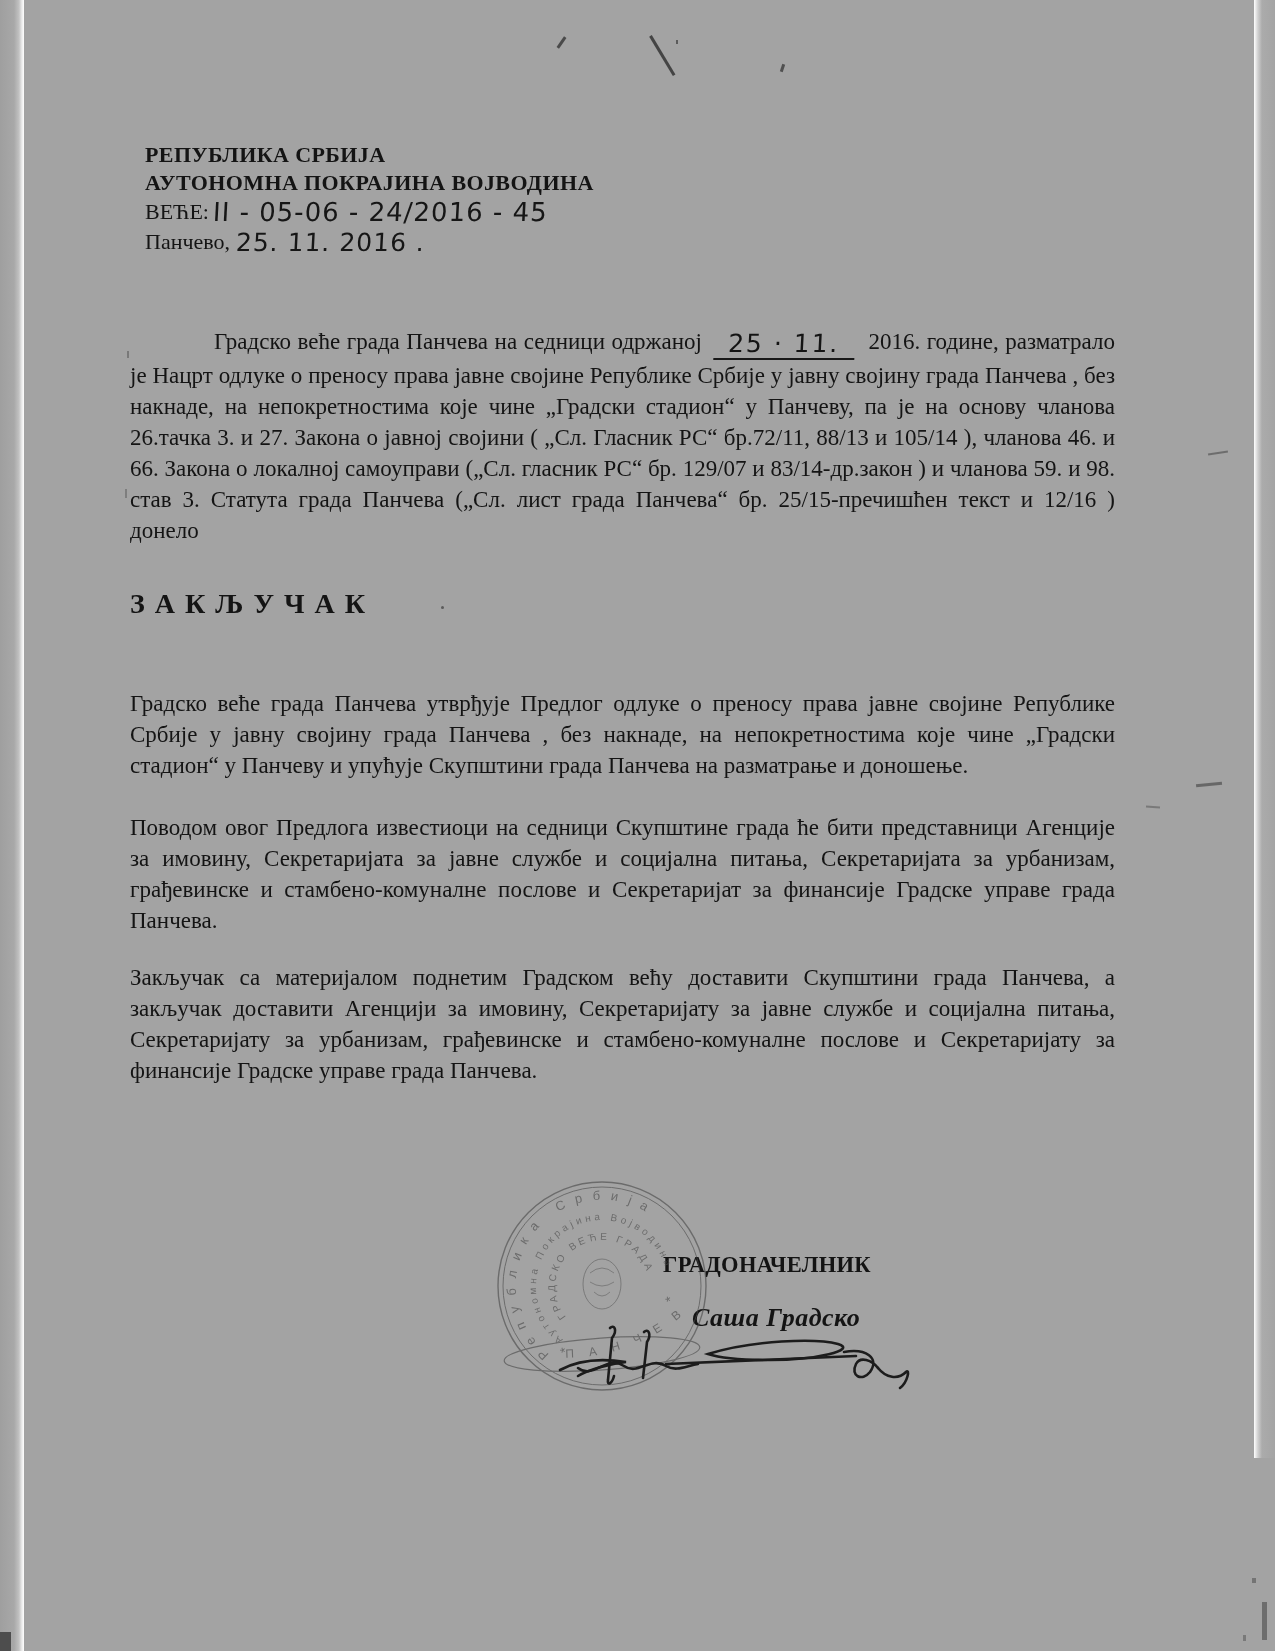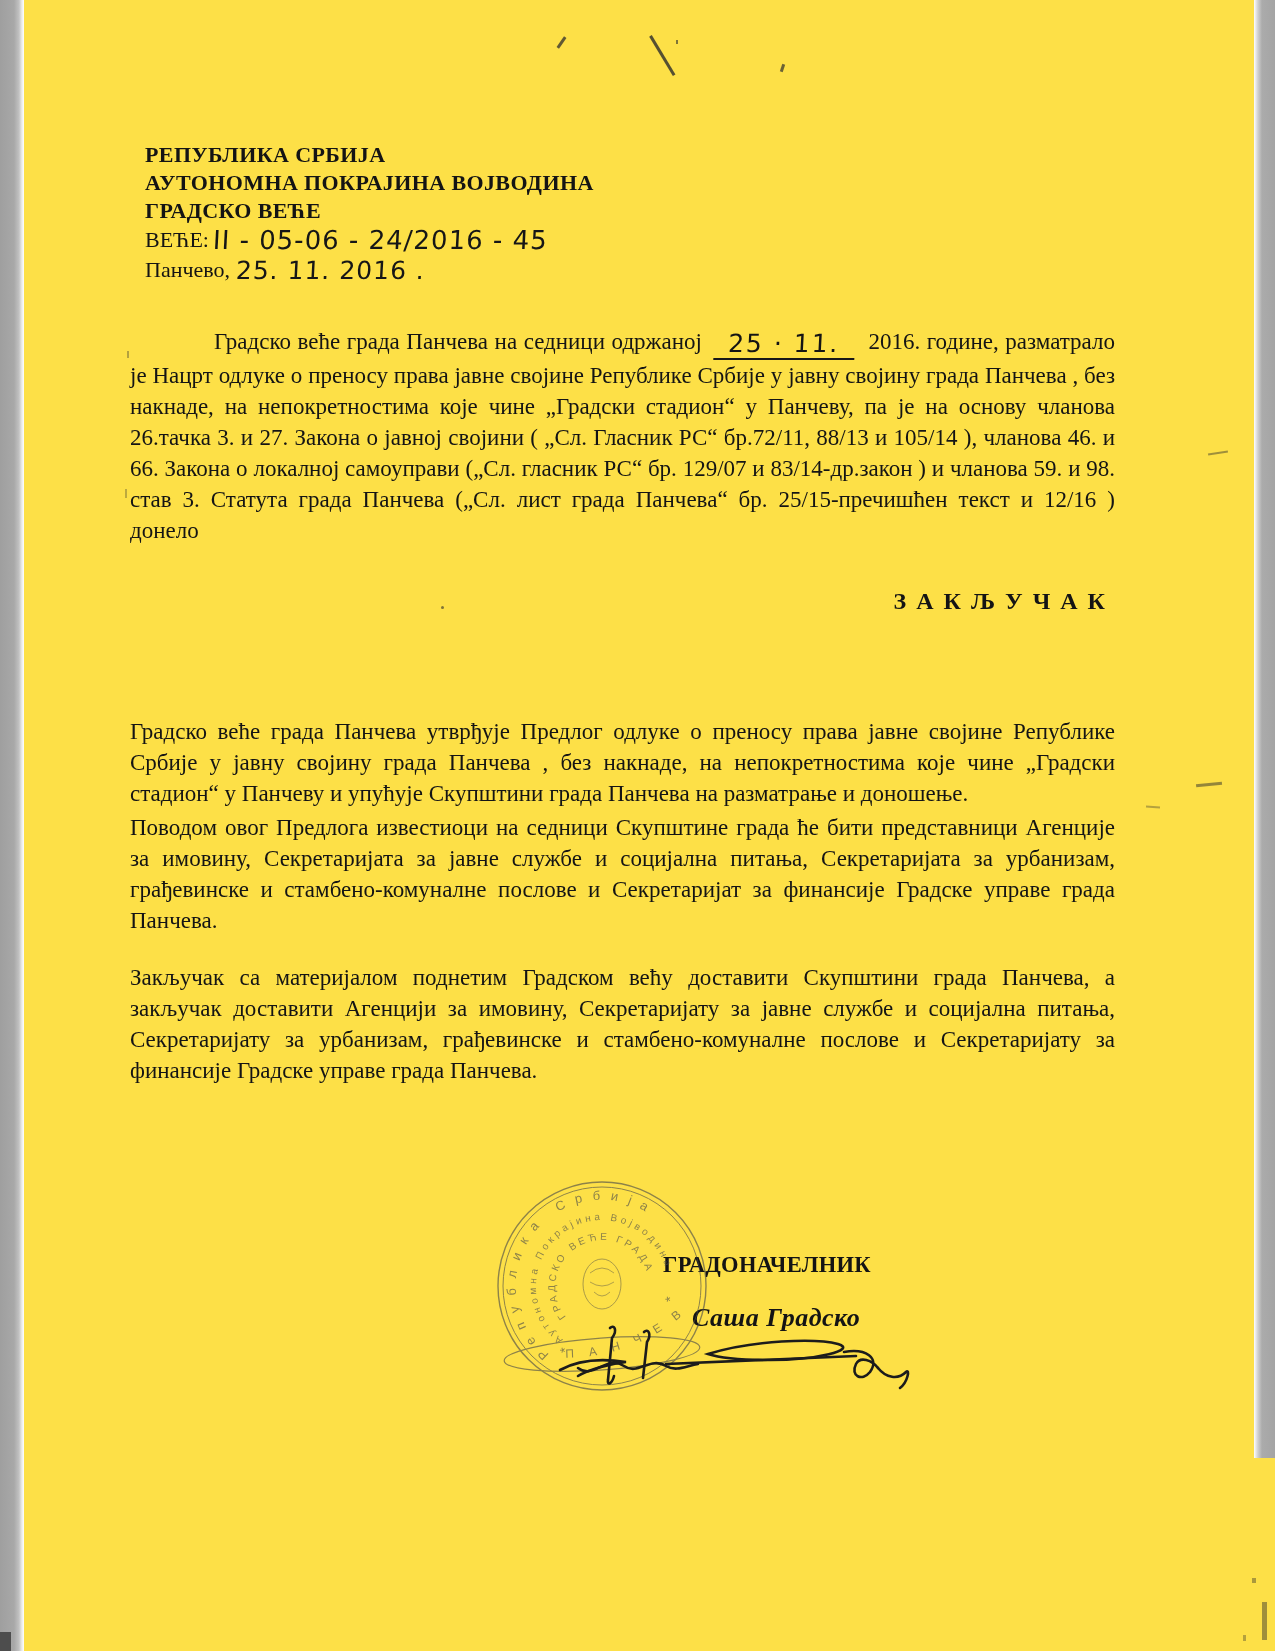--- a/index.html
+++ b/index.html
@@ -1,18 +1,18 @@
 <!DOCTYPE html>
 <html><head>
 <meta charset="utf-8">
 <style>
   html,body{margin:0;padding:0;background:#e9e9e9;}
   .page{
     position:relative; width:1275px; height:1651px; margin:0 auto;
-    background:#fde047; overflow:hidden;
+    background:#a3a3a3; overflow:hidden;
     font-family:"Liberation Serif","DejaVu Serif",serif; color:#141414;
   }
   
   .edge-left{position:absolute;left:0;top:0;width:24px;height:1651px;
     background:linear-gradient(to right,#9f9f9f 0,#a8a8a8 14px,#c2c2c2 19px,#ededed 22px,#fefefe 24px);}
   .edge-right{position:absolute;right:0;top:0;width:21px;height:1458px;
     background:linear-gradient(to left,#a4a4a4 0,#ababab 13px,#cfcfcf 17px,#fefefe 21px);}
   .smudge{position:absolute;background:#4d4d4d;}
   .speck{position:absolute;background:#2c2c2c;}
 
@@ -26,32 +26,32 @@
   }
   .hand-number{font-size:26px;letter-spacing:1px;margin-left:4px;}
   .hand-date{font-size:25px;letter-spacing:1px;margin-left:6px;}
 
   
   .para{
     position:absolute;left:130px;width:985px;
     font-size:23px;line-height:31px;text-align:justify;
   }
   .p1{top:326px;text-indent:84px;}
-  .p2{top:716px;}
+  .p2{top:688px;}
   .p3{top:812px;}
   .p4{top:962px;}
   .hand-inline{
     font-family:"DejaVu Sans",sans-serif;font-weight:500;font-size:25px;
     display:inline-block;transform:skewX(-3deg);line-height:1;
     border-bottom:2.5px solid #181818;padding:0 16px 2px 14px;margin:0 6px;
     text-indent:0;vertical-align:-3px;letter-spacing:2px;
   }
   .heading{
-    position:absolute;left:130px;top:588px;width:985px;text-align:right;
-    font-size:24px;font-weight:bold;letter-spacing:10px;
+    position:absolute;left:130px;top:588px;width:985px;text-align:left;
+    font-size:28px;font-weight:bold;letter-spacing:10px;
   }
 
   
   .sigblock{position:absolute;left:560px;top:1224px;width:414px;text-align:center;margin-top:26px;}
   .sigblock .sline{font-size:22.5px;font-weight:bold;line-height:29px;letter-spacing:.3px;}
   .signame{
     position:absolute;left:692px;top:1303px;font-size:26px;font-weight:bold;
     font-style:italic;letter-spacing:.5px;
   }
   .stamp-svg{position:absolute;left:490px;top:1170px;opacity:.62;}
@@ -75,21 +75,20 @@
   <div class="speck" style="left:1146px;top:806px;width:14px;height:2px;transform:rotate(4deg);opacity:.35;"></div>
   <div class="speck" style="left:127px;top:351px;width:2px;height:7px;opacity:.35;"></div>
   <div class="speck" style="left:125px;top:489px;width:2px;height:9px;opacity:.3;"></div>
   <div class="speck" style="left:1252px;top:1578px;width:4px;height:5px;opacity:.4;"></div>
   <div class="speck" style="left:1262px;top:1602px;width:5px;height:38px;opacity:.45;"></div>
   <div class="speck" style="left:1243px;top:1635px;width:3px;height:6px;opacity:.35;"></div>
 
   <div class="hdr">
     <div class="hline">РЕПУБЛИКА СРБИЈА</div>
     <div class="hline">АУТОНОМНА ПОКРАЈИНА ВОЈВОДИНА</div>
-    <div class="hline">ГРАДСКО ВЕЋЕ</div>
     <div class="hplain"><span>ВЕЋЕ:</span><span class="hand hand-number">II - 05-06 - 24/2016 - 45</span></div>
     <div class="hplain"><span>Панчево,</span><span class="hand hand-date">25. 11. 2016 .</span></div>
   </div>
 
   <div class="para p1"><span>Градско веће града Панчева на седници одржаној</span> <span class="hand-inline">25 · 11.</span> <span>2016. године, разматрало је Нацрт одлуке о преносу права јавне својине Републике Србије у јавну својину града Панчева , без накнаде, на непокретностима које чине „Градски стадион“ у Панчеву, па је на основу чланова 26.тачка 3. и 27. Закона о јавној својини ( „Сл. Гласник РС“ бр.72/11, 88/13 и 105/14 ), чланова 46. и 66. Закона о локалној самоуправи („Сл. гласник РС“ бр. 129/07 и 83/14-др.закон ) и чланова 59. и 98. став 3. Статута града Панчева („Сл. лист града Панчева“ бр. 25/15-пречишћен текст и 12/16 ) донело</span></div>
 
   <div class="heading">ЗАКЉУЧАК</div>
 
   <div class="para p2">Градско веће града Панчева утврђује Предлог одлуке о преносу права јавне својине Републике Србије у јавну својину града Панчева , без накнаде, на непокретностима које чине „Градски стадион“ у Панчеву и упућује Скупштини града Панчева на разматрање и доношење.</div>
   <div class="para p4">Закључак са материјалом поднетим Градском већу доставити Скупштини града Панчева, а закључак доставити Агенцији за имовину, Секретаријату за јавне службе и социјална питања, Секретаријату за урбанизам, грађевинске и стамбено-комуналне послове и Секретаријату за финансије Градске управе града Панчева.</div>

